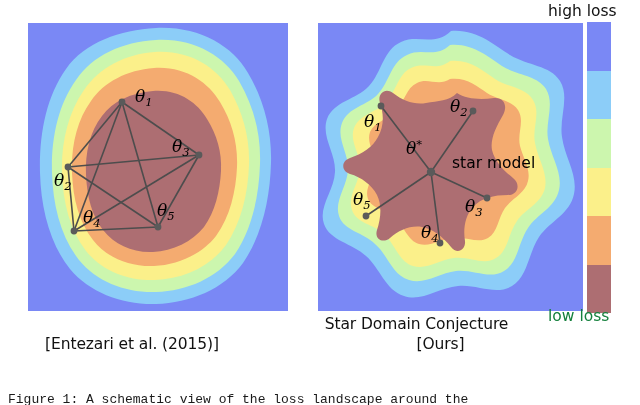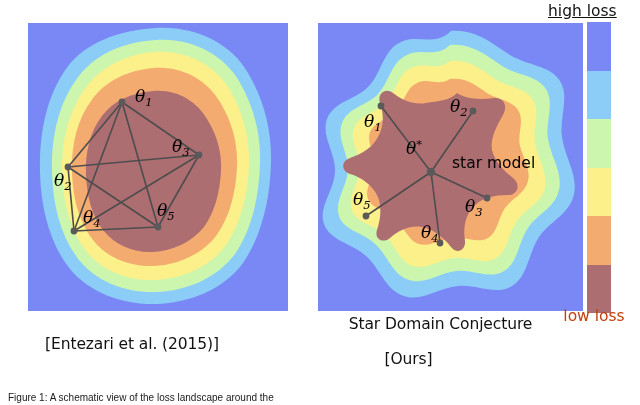--- a/index.html
+++ b/index.html
@@ -40,56 +40,55 @@
     position: absolute;
     text-align: center;
     font-size: 15.5px;
     color: #111111;
     line-height: 20px;
     letter-spacing: -0.1px;
     white-space: nowrap;
   }
   #left-caption-l1  { left: 2px;   top: 314px; width: 260px; }
   #left-caption-l2  { left: 2px;   top: 334px; width: 260px; }
-  #right-caption-l1 { left: 308px; top: 314px; width: 265px; }
-  #right-caption-l2 { left: 276px; top: 334px; width: 265px; margin-top: 15px; }
+  #right-caption-l1 { left: 284px; top: 314px; width: 265px; }
+  #right-caption-l2 { left: 308px; top: 334px; width: 265px; }
 
   #cbar-high {
     position: absolute;
     left: 548px; top: 2px;
     width: 92px;
     font-size: 15.5px;
     color: #111111;
     text-align: left;
     white-space: nowrap;
-    text-decoration: underline;
   }
   #cbar-low {
     position: absolute;
     left: 548px; top: 307px;
     width: 92px;
     font-size: 15.5px;
-    color: #c2410c;
-    text-align: center;
+    color: #15803d;
+    text-align: left;
     white-space: nowrap;
   }
   #colorbar {
     position: absolute;
     left: 587px; top: 22px;
     width: 24px; height: 291px;
   }
   .cbar-band { width: 100%; }
 
   #fig-caption {
     position: absolute;
     left: 8px;
     top: 392px;
     width: 624px;
-    font-family: Liberation Sans, sans-serif;
-    font-size: 10px;
+    font-family: Liberation Mono, monospace;
+    font-size: 13px;
     color: #1a1a1a;
     white-space: nowrap;
     overflow: hidden;
     height: 13px;
   }
   .nodelabel {
     font-family: "DejaVu Serif", serif;
     font-style: italic;
     font-size: 17px;
     fill: #000000;

